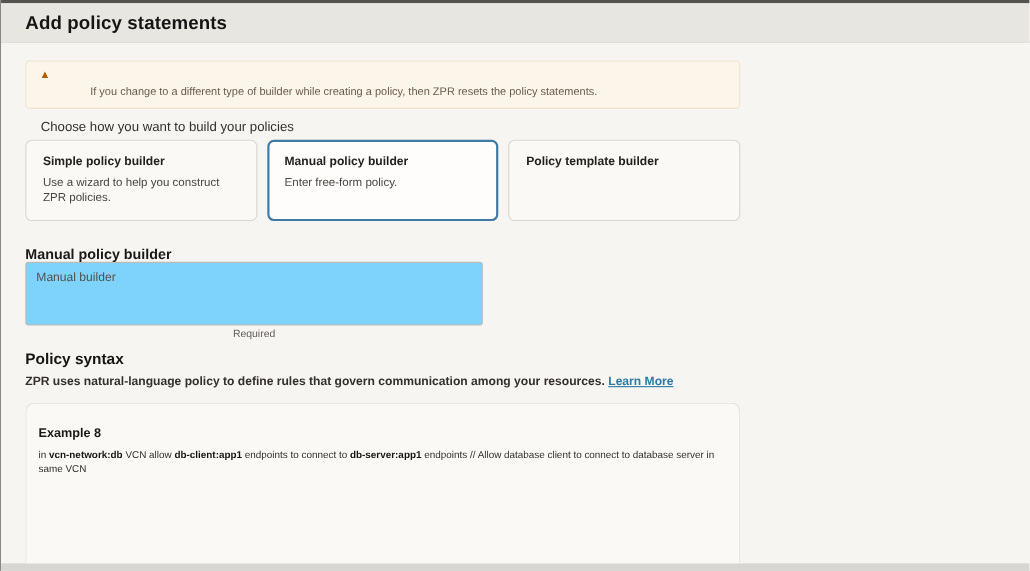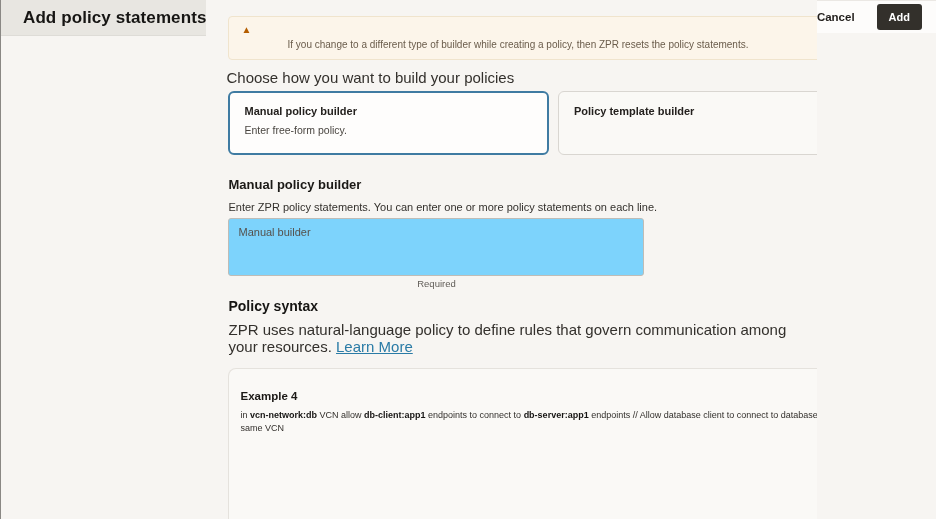--- a/index.html
+++ b/index.html
@@ -2,21 +2,21 @@
 <html><head>
 <meta charset="utf-8">
 <style>
   * { margin: 0; padding: 0; box-sizing: border-box; }
   html,body { width: 936px; height: 519px; overflow: hidden; }
   body {
     font-family: "Liberation Sans", sans-serif;
     color: #161513;
     background: #f7f5f2;
   }
-  .page { width: 936px; height: 519px; display: flex; flex-direction: row; border-left: 1px solid #8a8884; }
+  .page { width: 936px; height: 519px; display: flex; flex-direction: column; border-left: 1px solid #8a8884; }
 
   .top-edge { height: 3px; background: #55534f; flex: 0 0 auto; }
 
   .header {
     height: 36px; flex: 0 0 auto;
     background: #e8e6e1;
     display: flex; align-items: center;
     padding-left: 22px;
     border-bottom: 1px solid #dedcd7;
   }
@@ -29,21 +29,21 @@
     background: #fcf5ea;
     border: 1px solid #f0e4cd;
     border-radius: 4px;
     padding: 8px 12px 9px 12px;
   }
   .alert-title-row { display: flex; align-items: center; gap: 7px; }
   .warning-icon { color: #b45d00; font-size: 10px; line-height: 1; }
   .alert-title { font-size: 11px; font-weight: 700; color: #9c5500; }
   .alert-body { font-size: 10px; color: #6a5c4b; margin: 4px 0 0 17px; padding-left: 29px; }
 
-  .chooser-label { font-size: 15px; color: #33302c; margin: 9px 0 5px 20px; }
+  .chooser-label { font-size: 12px; color: #33302c; margin: 9px 0 5px 36px; }
 
   .cards { margin-left: 22px; width: 650px; display: flex; gap: 9px; }
   .card {
     flex: 1 1 0;
     background: #faf9f6;
     border: 1px solid #d9d6d1;
     border-radius: 6px;
     padding: 13px 15px;
     min-height: 64px;
     cursor: pointer;
@@ -73,21 +73,21 @@
     resize: none;
     outline: none;
   }
   .required-label {
     width: 416px; margin-left: 22px; margin-top: 2px;
     text-align: center;
     font-size: 9.5px; color: #605c57;
   }
 
   .syntax-heading { font-size: 14px; font-weight: 800; margin: 9px 0 0 22px; color: #161513; }
-  .syntax-desc { font-size: 15px; color: #33302c; margin: 7px 0 0 22px; }
+  .syntax-desc { font-size: 11px; color: #33302c; margin: 7px 0 0 22px; font-weight: bold; }
   .learn-more { color: #2a7ba6; text-decoration: underline; cursor: pointer; }
 
   .examples-panel {
     margin: 13px 0 0 22px;
     width: 650px; height: 200px;
     background: #faf9f6;
     border: 1px solid #e5e2dd;
     border-bottom: none;
     border-radius: 8px 8px 0 0;
     padding: 21px 14px 0 11px;
@@ -135,46 +135,45 @@
     <div class="alert">
       <div class="alert-title-row">
         <span class="warning-icon">▲</span>
       </div>
       <div class="alert-body">If you change to a different type of builder while creating a policy, then ZPR resets the policy statements.</div>
     </div>
 
     <div class="chooser-label">Choose how you want to build your policies</div>
 
     <div class="cards">
+      <div class="card">
+        <div class="card-title">Simple policy builder</div>
+        <div class="card-desc">Use a wizard to help you construct ZPR policies.</div>
+      </div>
       <div class="card selected">
         <div class="card-title">Manual policy builder</div>
         <div class="card-desc">Enter free-form policy.</div>
       </div>
       <div class="card">
         <div class="card-title">Policy template builder</div>
       </div>
     </div>
 
     <div class="section-heading">Manual policy builder</div>
-    <div class="instruction">Enter ZPR policy statements. You can enter one or more policy statements on each line.</div>
 
     <textarea class="policy-textarea" spellcheck="false" style="">Manual builder</textarea>
     <div class="required-label">Required</div>
 
     <div class="syntax-heading">Policy syntax</div>
     <div class="syntax-desc"><span>ZPR uses natural-language policy to define rules that govern communication among your resources. </span><a class="learn-more">Learn More</a></div>
 
     <div class="examples-panel">
       <div>
-          <div class="example-title">Example 4</div>
+          <div class="example-title">Example 8</div>
           <div class="example-body"><span>in </span><b>vcn-network:db</b><span> VCN allow </span><b>db-client:app1</b><span> endpoints to connect to </span><b>db-server:app1</b><span> endpoints // Allow database client to connect to database server in same VCN</span></div>
         </div>
     </div>
 
   </div>
 
-  <div class="footer">
-    <button class="cancel-button">Cancel</button>
-    <button class="add-button">Add</button>
-  </div>
 
   <div class="bottom-strip"></div>
 </div>
 
 </body></html>

